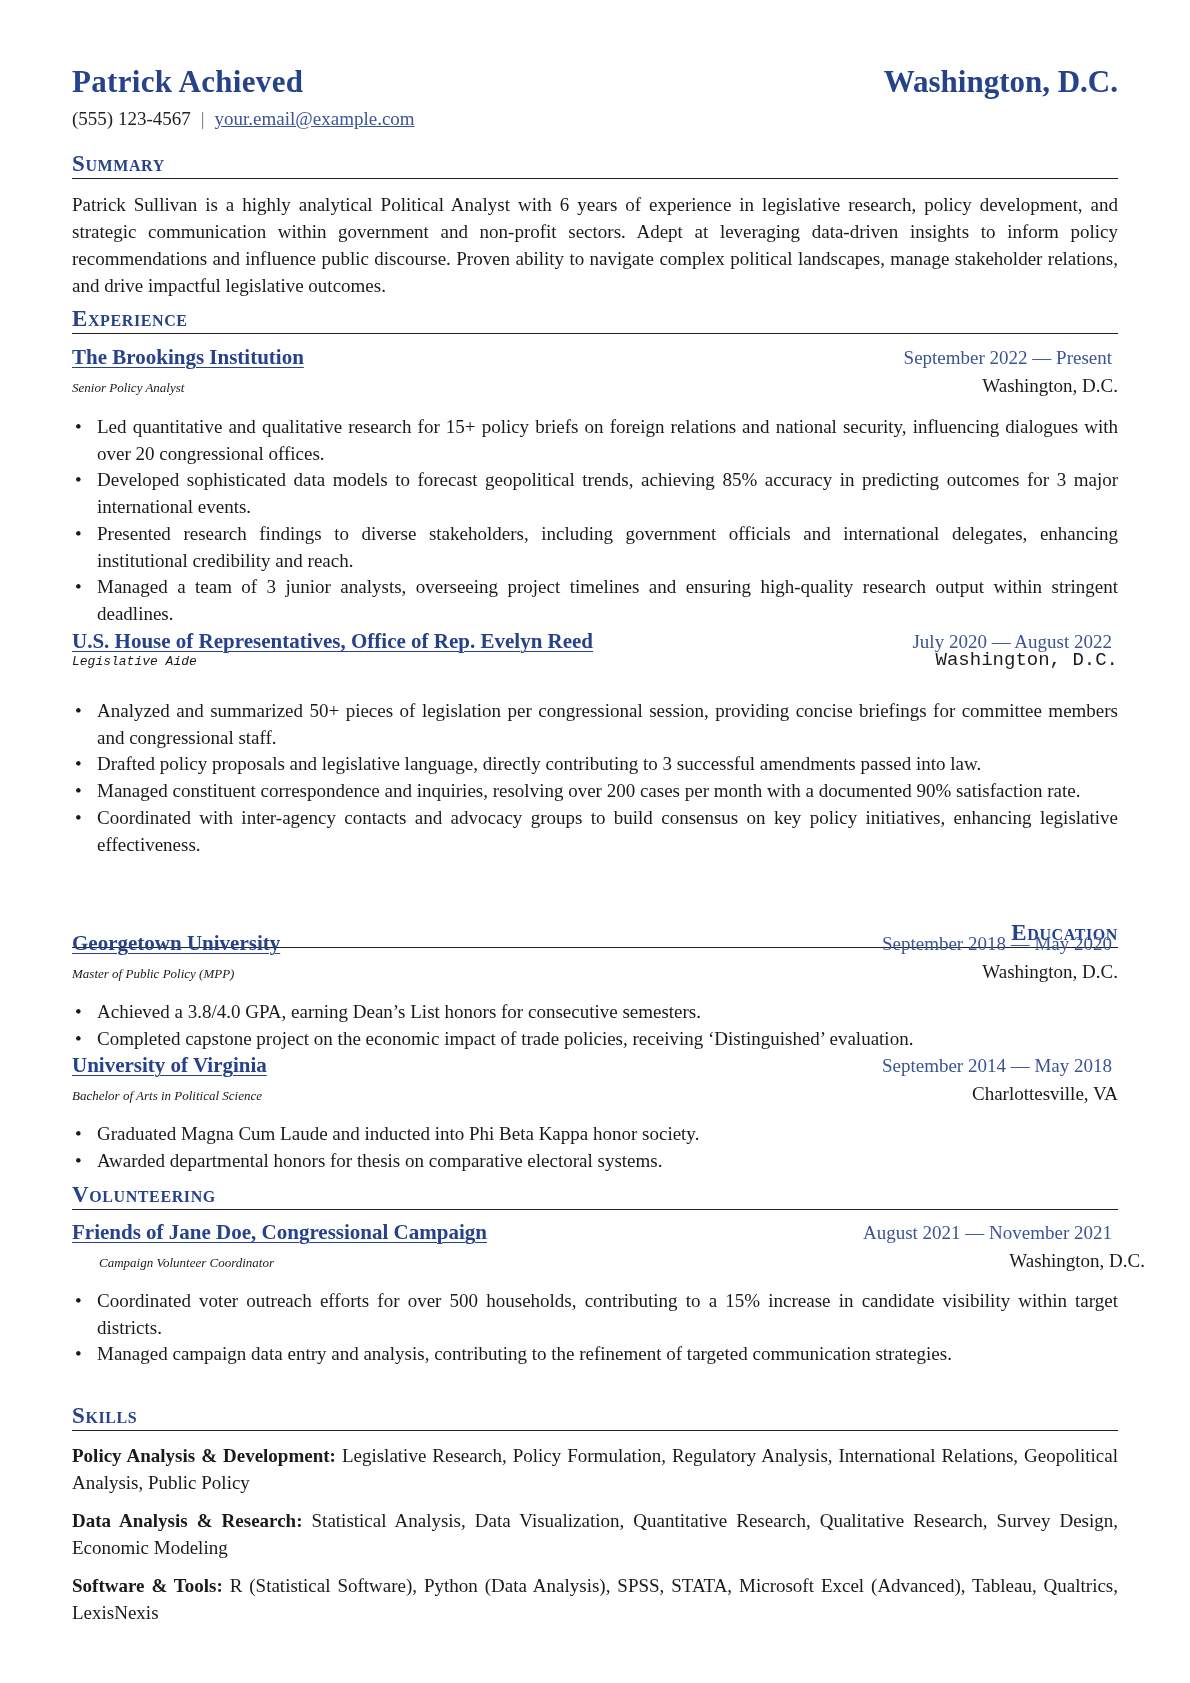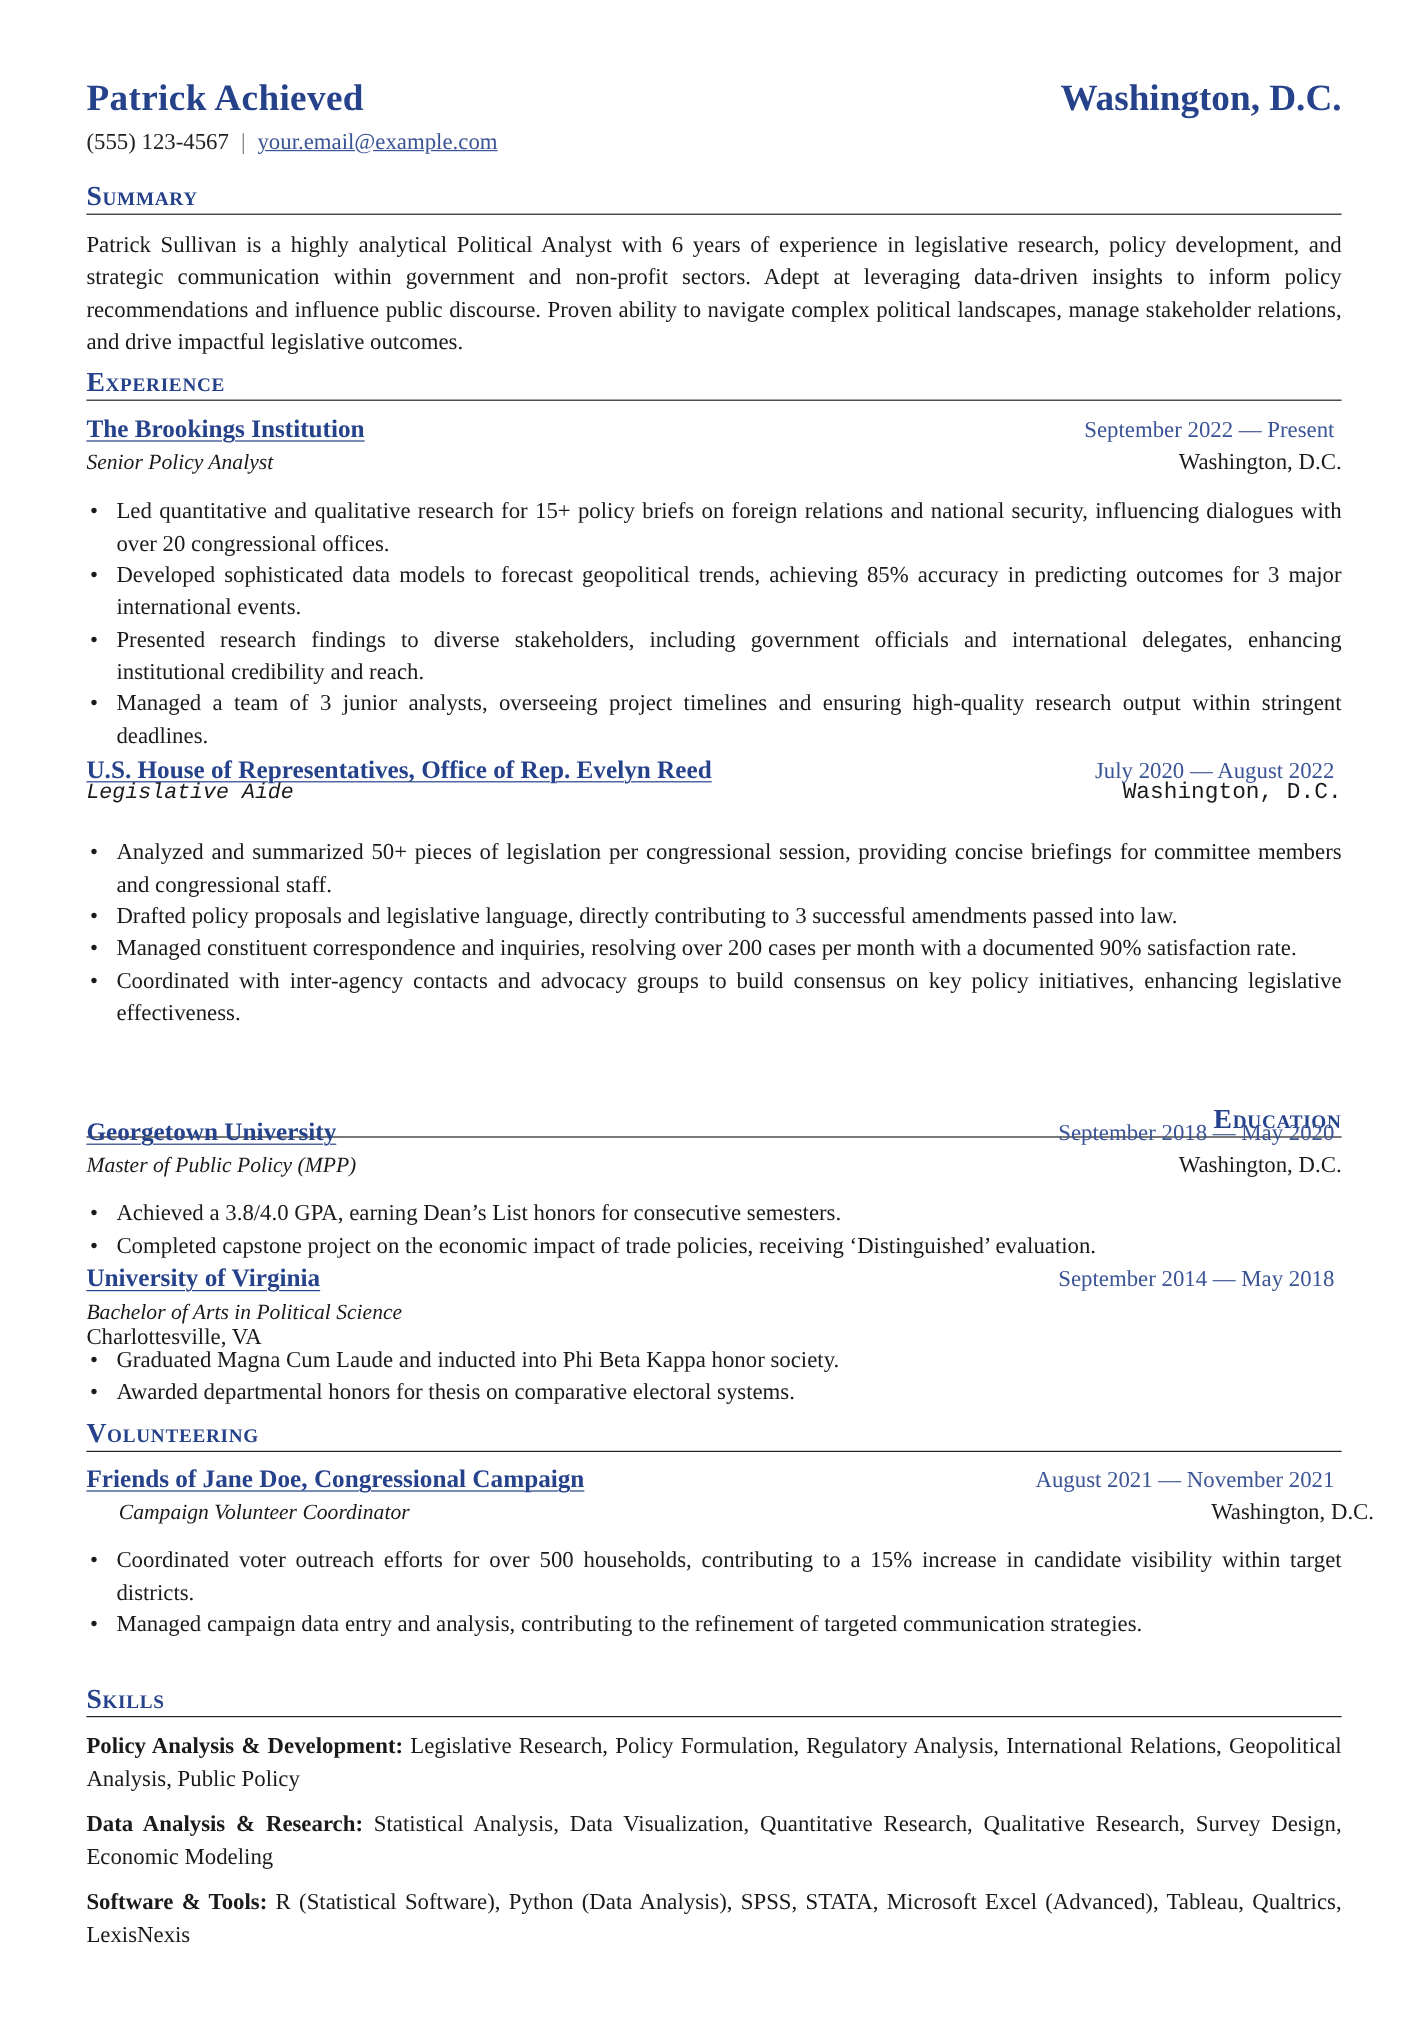--- a/index.html
+++ b/index.html
@@ -10,21 +10,21 @@
   .name { font-family: "Liberation Serif", serif; font-weight: bold; font-size: 31px; color: #26428b; letter-spacing: 0.3px; }
   .city { font-family: "Liberation Serif", serif; font-weight: bold; font-size: 31px; color: #26428b; }
   .contact { position: absolute; top: 108px; left: 0; font-family: "Liberation Serif", serif; font-size: 19px; color: #222; }
   .contact .sep { color: #777; margin: 0 10px; }
   .contact a { color: #3b5495; text-decoration: underline; }
   .section-title { position: absolute; left: 0; width: 1046px; font-family: "Liberation Serif", serif; font-weight: bold; font-size: 23px; color: #26428b; font-variant: small-caps; letter-spacing: 0.6px; border-bottom: 1.3px solid #222; line-height: 26px; padding-bottom: 1px; }
   .para { position: absolute; left: 0; width: 1046px; font-family: "Liberation Serif", serif; font-size: 19px; line-height: 27px; text-align: justify; }
   .row { position: absolute; left: 0; width: 1046px; display: flex; justify-content: space-between; align-items: baseline; font-family: "Liberation Serif", serif; }
   .org { font-size: 21px; font-weight: bold; color: #26428b; text-decoration: underline; text-decoration-thickness: 1px; text-underline-offset: 3px; }
   .date { font-size: 19px; color: #3b5495; padding-right: 6px; }
-  .role { font-size: 18px; font-style: italic; }
+  .role { font-size: 13px; font-style: italic; }
   .loc { font-size: 19px; }
   ul.bullets { position: absolute; left: 0; width: 1046px; margin: 0; padding: 0; list-style: none; font-family: "Liberation Serif", serif; font-size: 19px; line-height: 26.7px; }
   ul.bullets li { position: relative; padding-left: 25px; text-align: justify; }
   ul.bullets li::before { content: "\2022"; position: absolute; left: 3px; top: 0; }
   .skill { position: absolute; left: 0; width: 1046px; font-family: "Liberation Serif", serif; font-size: 19px; line-height: 27px; text-align: justify; }
   .skill b { font-weight: bold; }
 </style>
 </head>
 <body>
 
@@ -85,21 +85,21 @@
   </div>
   <ul class="bullets" style="top:999px;">
     <li>Achieved a 3.8/4.0 GPA, earning Dean’s List honors for consecutive semesters.</li>
     <li>Completed capstone project on the economic impact of trade policies, receiving ‘Distinguished’ evaluation.</li>
   </ul>
 
   <div class="row" style="top:1053px;">
     <span class="org">University of Virginia</span>
     <span class="date">September 2014 — May 2018</span>
   </div>
-  <div class="row" style="top:1083px;flex-direction:column;">
+  <div class="row" style="top:1083px;">
     <span class="role">Bachelor of Arts in Political Science</span>
     <span class="loc">Charlottesville, VA</span>
   </div>
   <ul class="bullets" style="top:1121px;">
     <li>Graduated Magna Cum Laude and inducted into Phi Beta Kappa honor society.</li>
     <li>Awarded departmental honors for thesis on comparative electoral systems.</li>
   </ul>
 
   <div class="section-title" style="top:1182px;">Volunteering</div>
 

